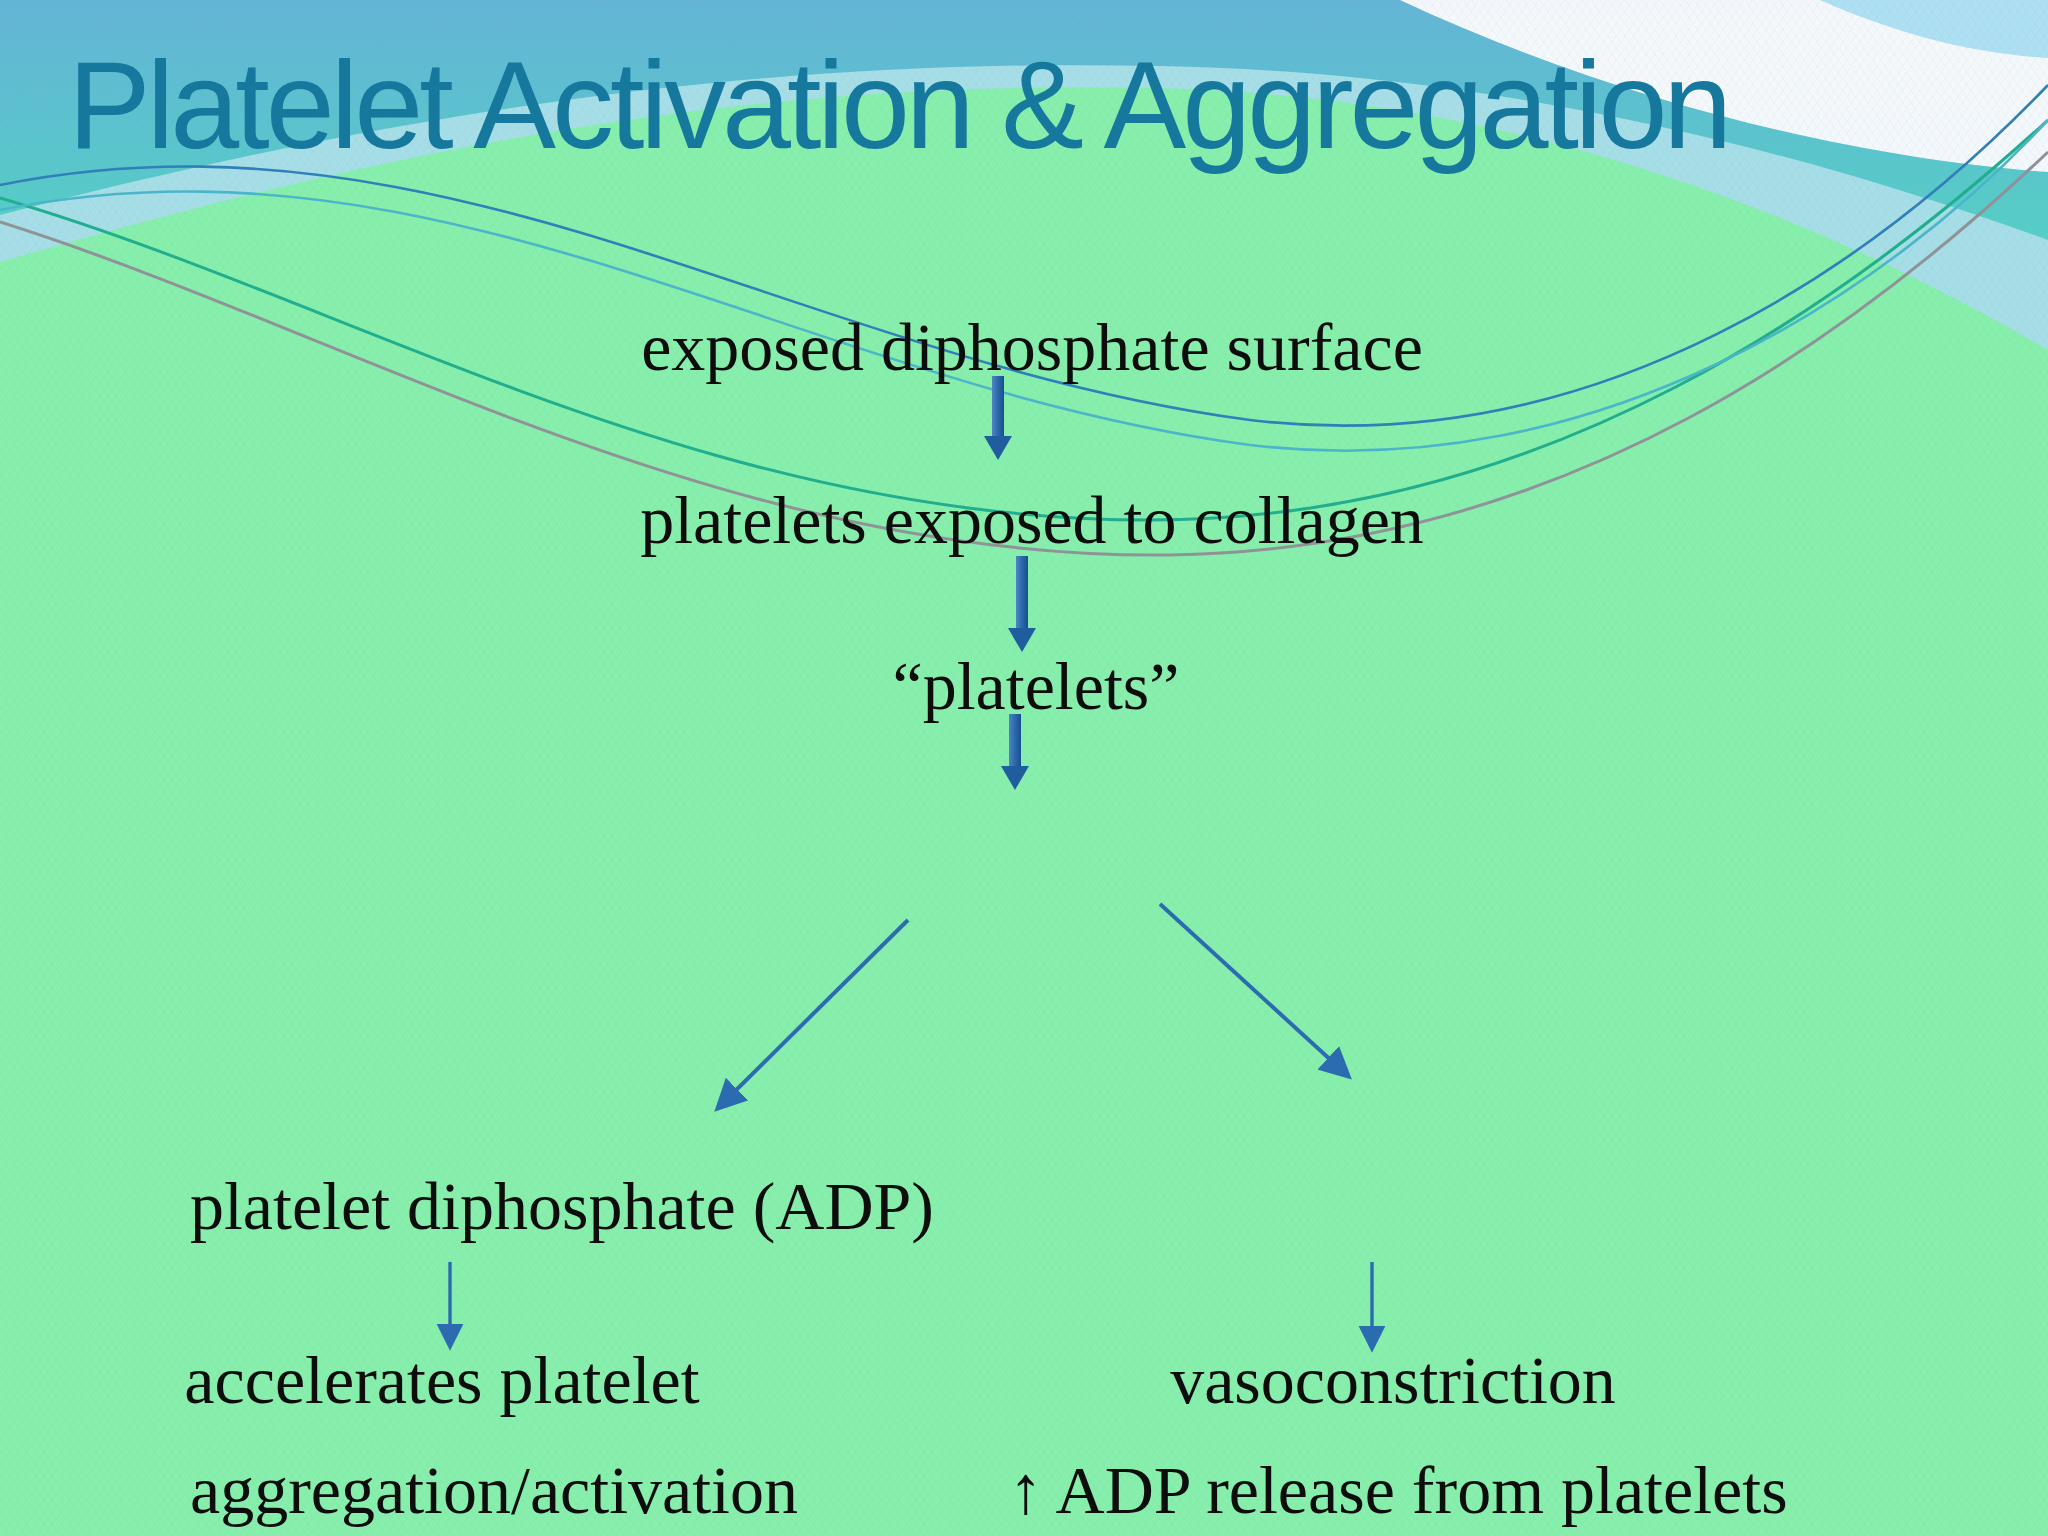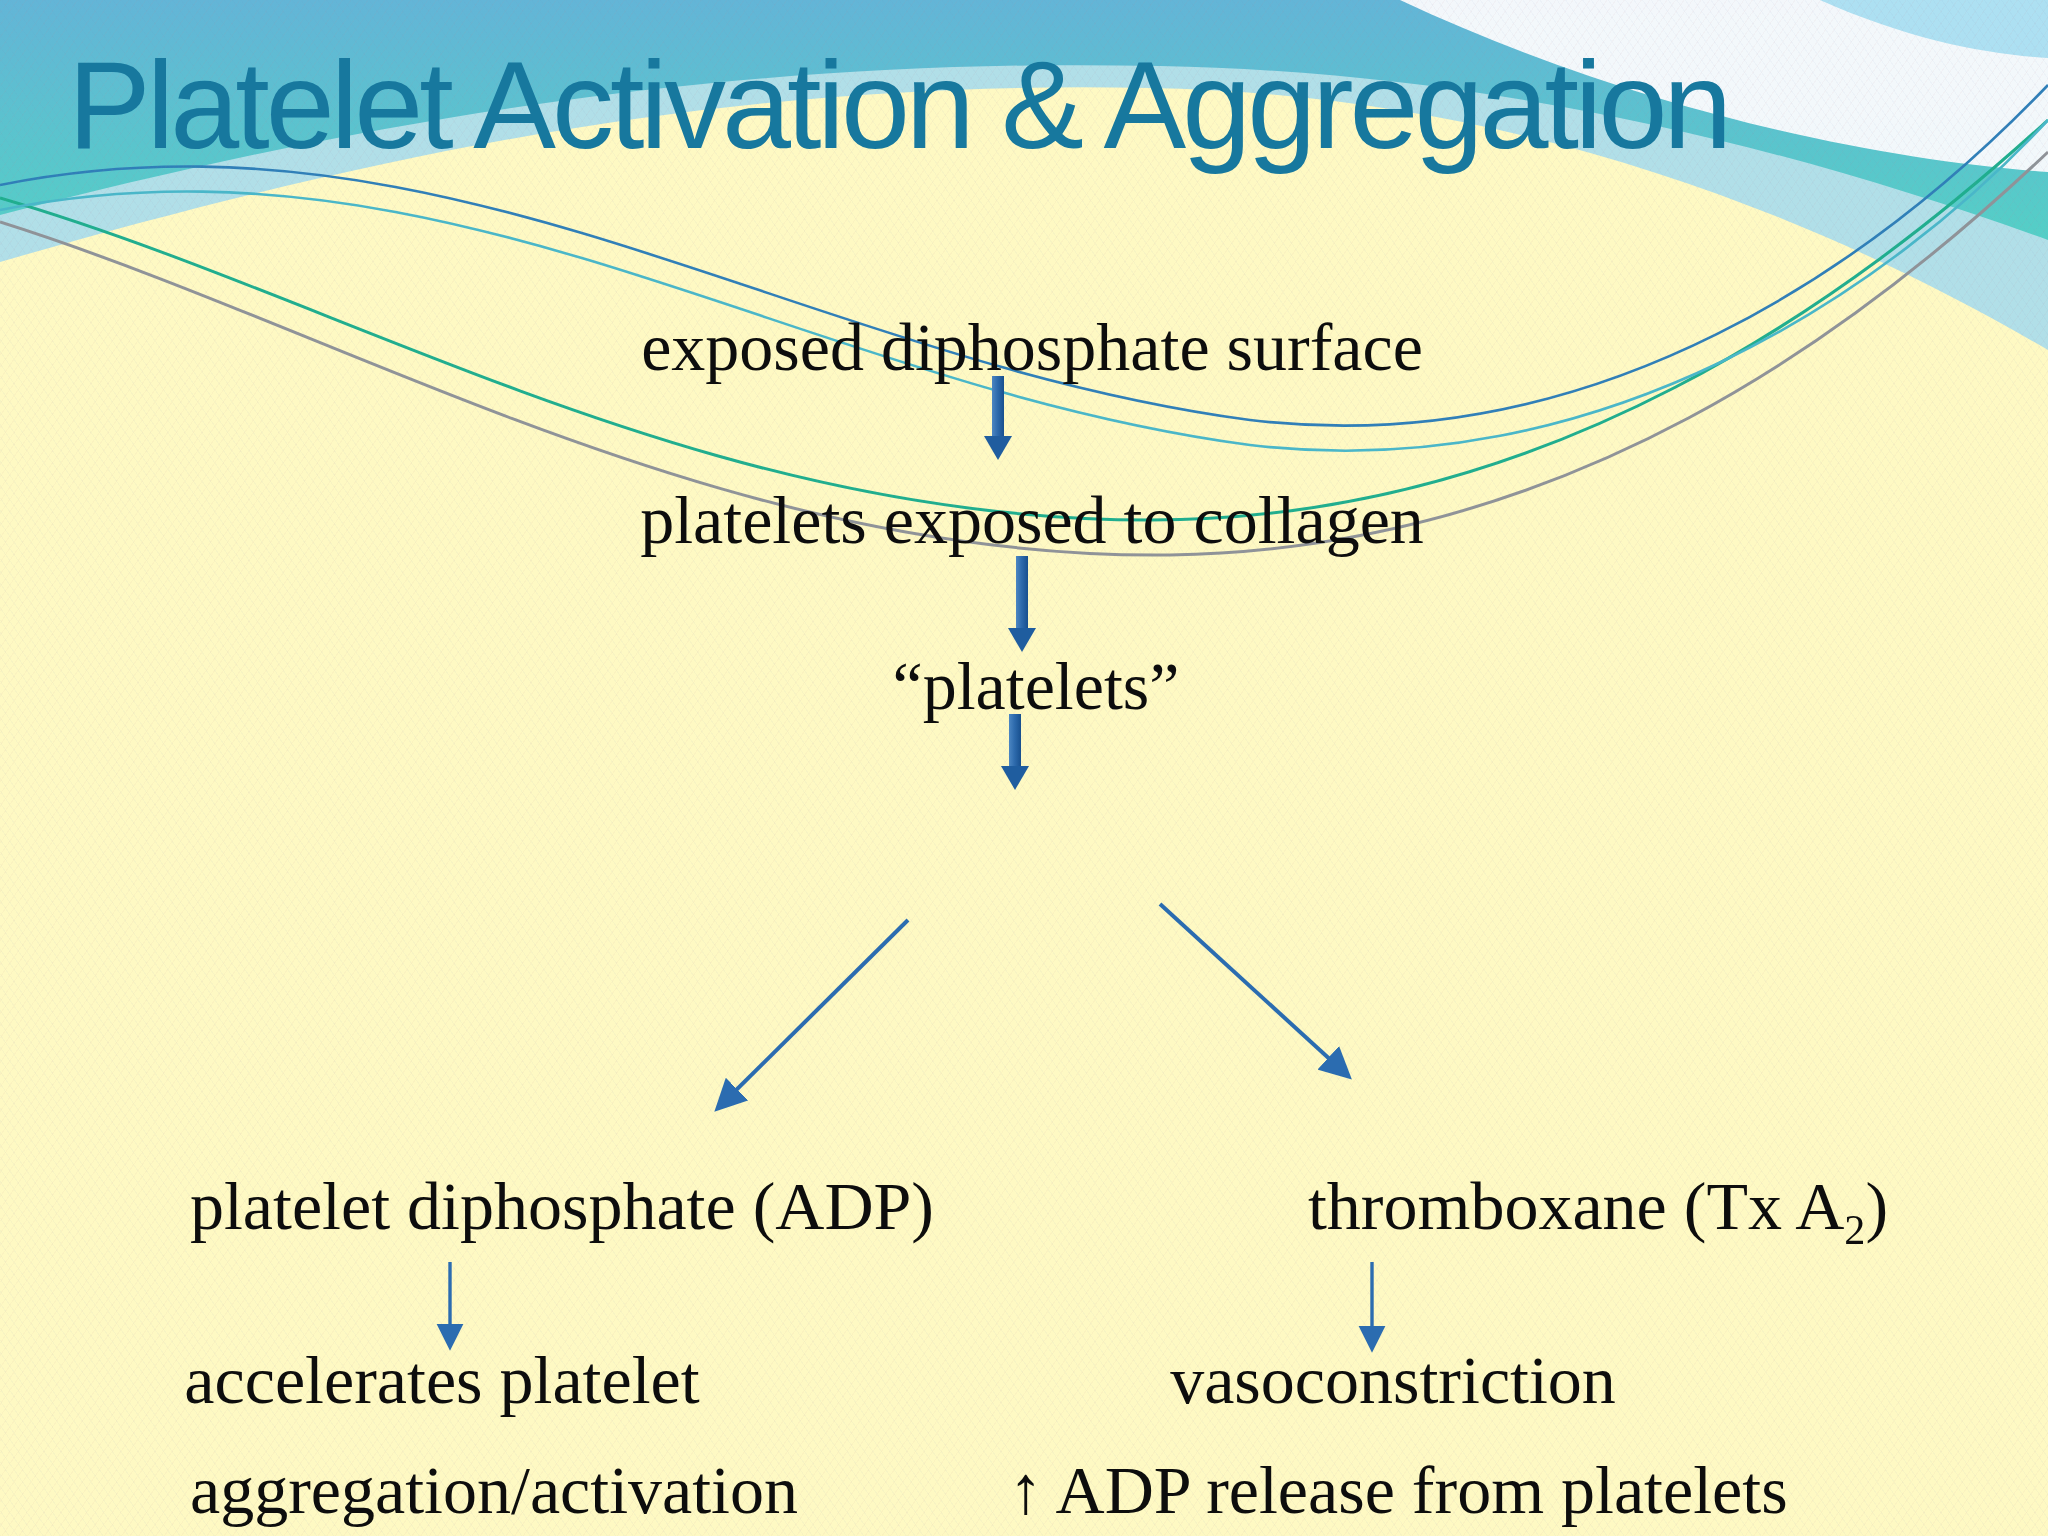--- a/index.html
+++ b/index.html
@@ -1,19 +1,19 @@
 <!DOCTYPE html>
 <html><head>
 <meta charset="utf-8">
 <style>
   html,body{margin:0;padding:0;}
   body{width:2048px;height:1536px;overflow:hidden;
        font-family:"Liberation Serif","DejaVu Serif",serif;}
   .slide{position:relative;width:2048px;height:1536px;
-         background-color:#fef9c3;overflow:hidden;}
+         background-color:#86efac;overflow:hidden;}
   
   .slide::after{content:"";position:absolute;inset:0;z-index:2;pointer-events:none;
     background-image:
       repeating-linear-gradient(125deg, rgba(190,130,140,.055) 0 1px, transparent 1px 7px),
       repeating-linear-gradient(55deg,  rgba(120,140,190,.05)  0 1px, transparent 1px 7px);}
   .wave{position:absolute;left:0;top:0;z-index:1;}
   .title{position:absolute;left:68px;top:28px;z-index:3;margin:0;
          font-family:"Liberation Sans","DejaVu Sans",sans-serif;
          font-size:124px;font-weight:400;letter-spacing:-4px;line-height:1.25;
          color:#17789e;white-space:nowrap;}
@@ -103,21 +103,20 @@
         <marker id="ah3" markerWidth="8" markerHeight="8" refX="6" refY="4" orient="auto">
       <path d="M0,0 L8,4 L0,8 Z" fill="#2b6cb0"></path>
         </marker>
       </defs>
     <line x1="30" y1="4" x2="30" y2="86" stroke="#2b6cb0" stroke-width="3.4" marker-end="url(#ah3)"></line>
   </svg>
 
   <div class="txt" style="left:442px;top:1343px;">accelerates platelet</div>
   <div class="txt" style="left:462px;top:1453px;margin-left:32px;">aggregation/activation</div>
 
-  <div class="txt" style="left:1598px;top:1169px;"><span>thromboxane (Tx A</span><sub style="font-size:0.62em;">2</sub><span>)</span></div>
 
   <svg class="abs" style="left:1342px;top:1258px;" width="60" height="102" viewBox="0 0 60 102">
     <defs>
         <marker id="ah4" markerWidth="8" markerHeight="8" refX="6" refY="4" orient="auto">
       <path d="M0,0 L8,4 L0,8 Z" fill="#2b6cb0"></path>
         </marker>
       </defs>
     <line x1="30" y1="4" x2="30" y2="88" stroke="#2b6cb0" stroke-width="3.4" marker-end="url(#ah4)"></line>
   </svg>
 

